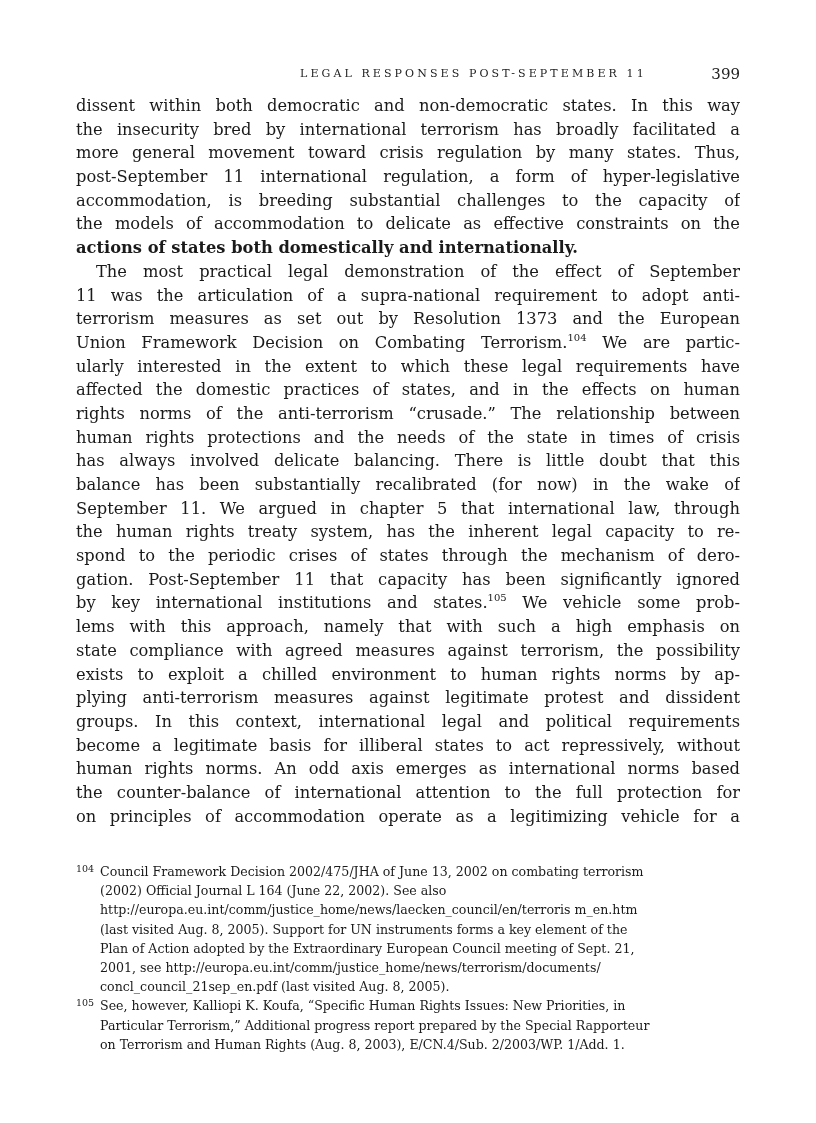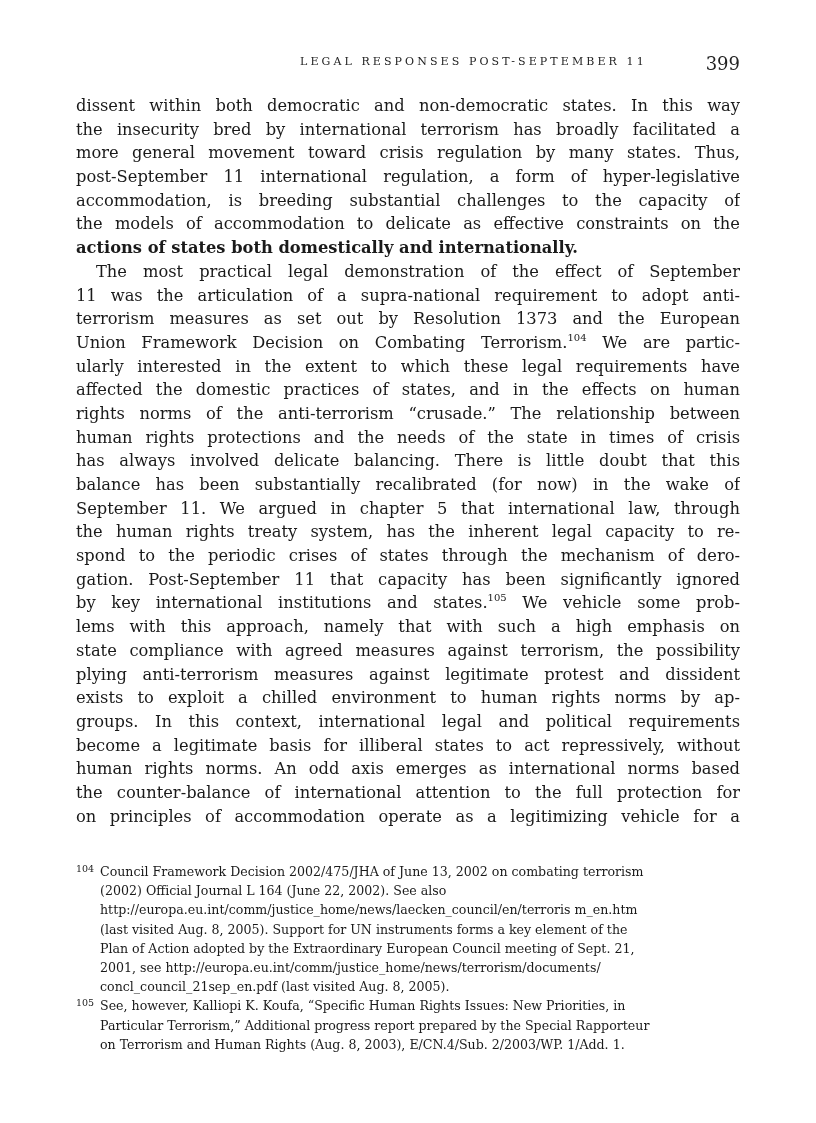--- a/index.html
+++ b/index.html
@@ -1,26 +1,26 @@
 <!DOCTYPE html>
 <html><head>
 <meta charset="utf-8">
 <style>
   html, body { margin: 0; padding: 0; background: #ffffff; }
   body { width: 816px; height: 1123px; position: relative; overflow: hidden; color: #1a1a1a; }
   .running-head {
-    position: absolute; top: 53px; left: 300px; width: 440px; height: 20px;
+    position: absolute; top: 65px; left: 300px; width: 440px; height: 20px;
     font-family: "DejaVu Serif", serif;
     text-align: right;
   }
   .running-title {
     position: absolute; left: 0; top: 2px; font-size: 11px; letter-spacing: 3.1px; color: #222;
   }
   .page-number {
-    position: absolute; right: 0; top: 0; font-size: 18px; color: #222;
+    position: absolute; right: 0; top: 0; font-size: 15px; color: #222;
   }
   .body-text {
     position: absolute; left: 76px; top: 94px; width: 664px;
     font-family: "DejaVu Serif", serif; font-size: 16.3px; color: #1a1a1a;
   }
   .line {
     height: 23.7px; line-height: 23.7px; white-space: nowrap;
     text-align: justify; text-align-last: justify; overflow: hidden;
   }
   .line.last { text-align-last: left; font-weight: bold; }
@@ -59,22 +59,22 @@
   <div class="line"><span>human rights protections and the needs of the state in times of crisis</span></div>
   <div class="line"><span>has always involved delicate balancing. There is little doubt that this</span></div>
   <div class="line"><span>balance has been substantially recalibrated (for now) in the wake of</span></div>
   <div class="line"><span>September 11. We argued in chapter 5 that international law, through</span></div>
   <div class="line"><span>the human rights treaty system, has the inherent legal capacity to re-</span></div>
   <div class="line"><span>spond to the periodic crises of states through the mechanism of dero-</span></div>
   <div class="line"><span>gation. Post-September 11 that capacity has been significantly ignored</span></div>
   <div class="line"><span>by key international institutions and states.</span><sup>105</sup><span> We vehicle some prob-</span></div>
   <div class="line"><span>lems with this approach, namely that with such a high emphasis on</span></div>
   <div class="line"><span>state compliance with agreed measures against terrorism, the possibility</span></div>
+  <div class="line"><span>exists to exploit a chilled environment to human rights norms by ap-</span></div>
   <div class="line"><span>plying anti-terrorism measures against legitimate protest and dissident</span></div>
-  <div class="line"><span>exists to exploit a chilled environment to human rights norms by ap-</span></div>
   <div class="line"><span>groups. In this context, international legal and political requirements</span></div>
   <div class="line"><span>become a legitimate basis for illiberal states to act repressively, without</span></div>
   <div class="line"><span>human rights norms. An odd axis emerges as international norms based</span></div>
   <div class="line"><span>the counter-balance of international attention to the full protection for</span></div>
   <div class="line"><span>on principles of accommodation operate as a legitimizing vehicle for a</span></div>
 </div>
 
 <div class="footnotes">
   <div class="footnote">
     <div class="fn-line"><span class="fn-num">104</span><span>Council Framework Decision 2002/475/JHA of June 13, 2002 on combating terrorism</span></div>

